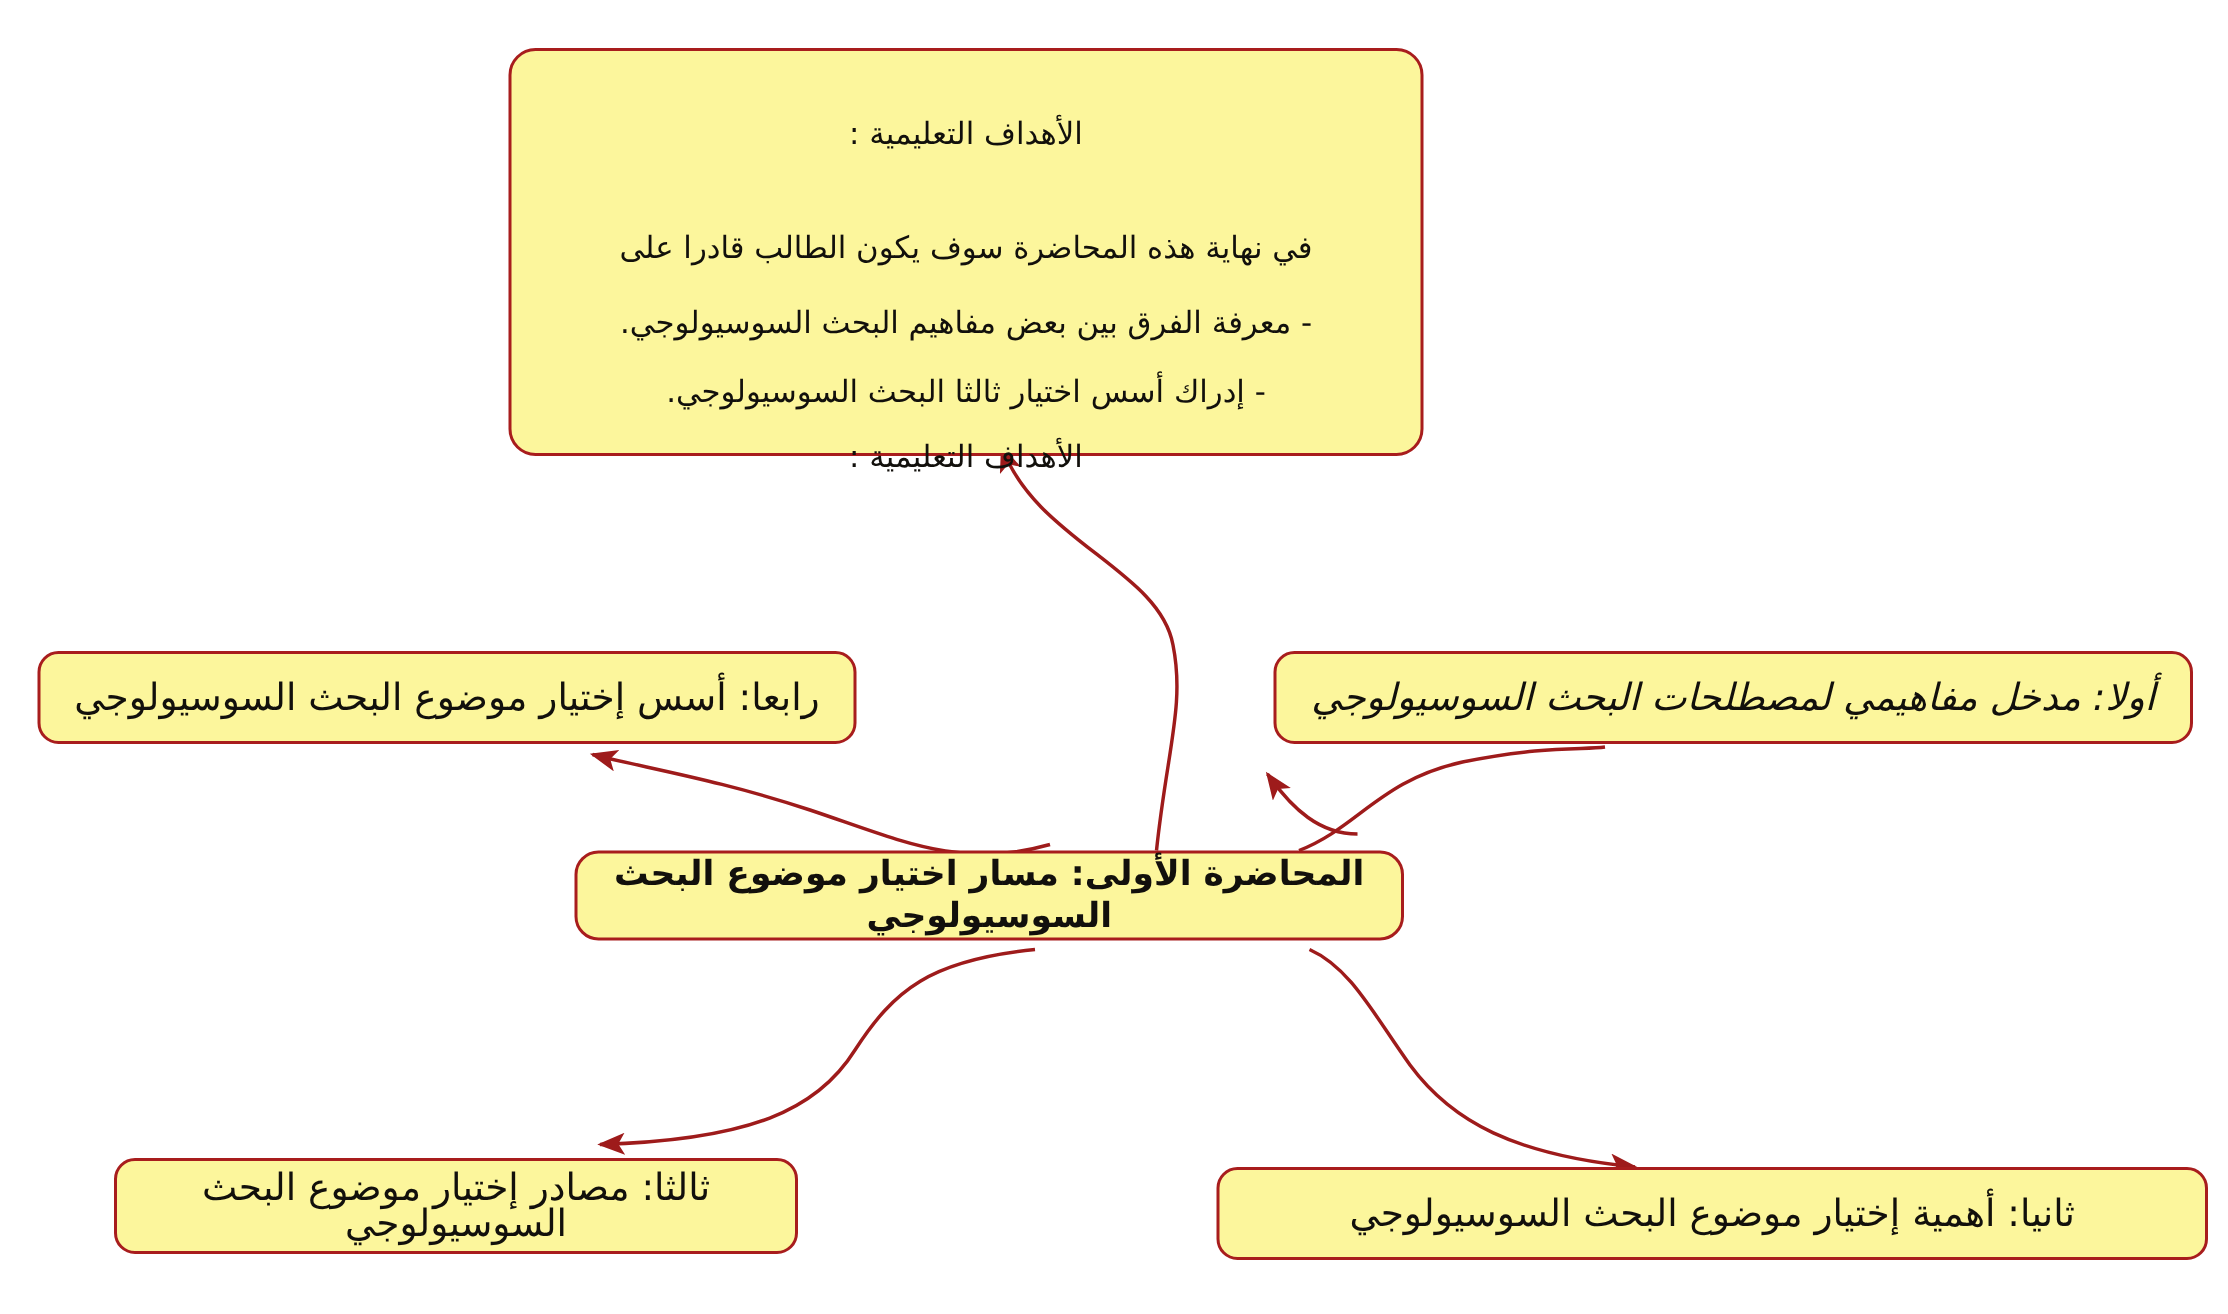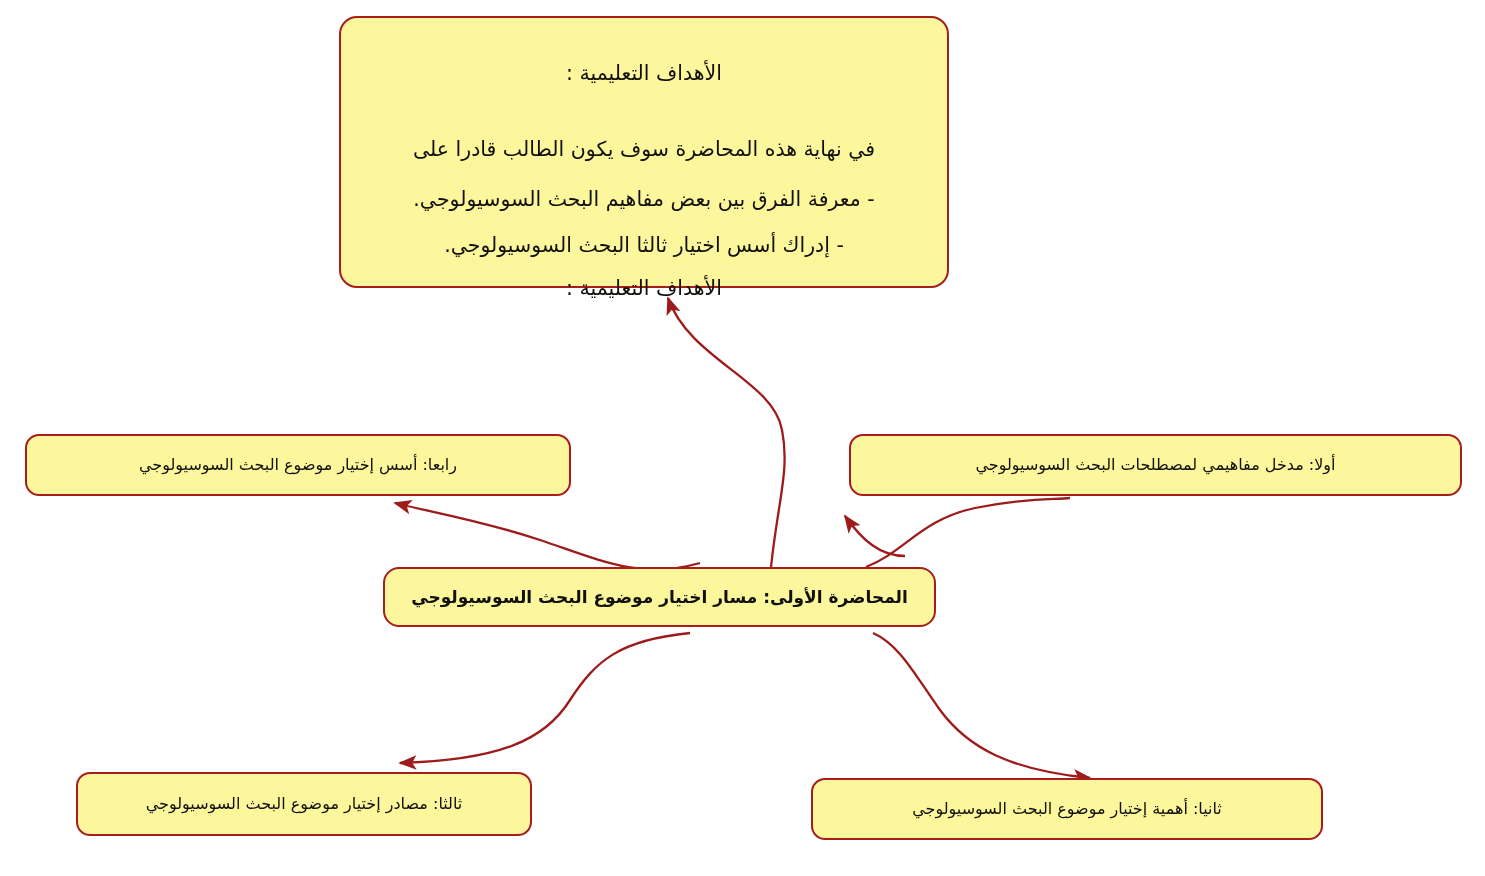--- a/index.html
+++ b/index.html
@@ -45,21 +45,21 @@
     padding: 4px 12px;
   }
   .node-text {
     width: 100%;
     white-space: pre-line;
   }
 
   
   #node-objectives {
     left: 339px;
-    top: 16px;
+    top: 32px;
     width: 610px;
     height: 272px;
     border-radius: 18px;
     align-items: flex-start;
     padding-top: 16px;
   }
   #node-objectives .node-text {
     font-size: 20.5px;
     line-height: 26px;
   }
@@ -90,52 +90,53 @@
 
   
   #node-center {
     left: 383px;
     top: 567px;
     width: 553px;
     height: 60px;
     border-radius: 16px;
   }
   #node-center .node-text {
-    font-size: 17px;
+    font-size: 23px;
     font-weight: bold;
     line-height: 28px;
   }
 
   
   #node-first {
     left: 849px;
     top: 434px;
     width: 613px;
     height: 62px;
+    font-style: italic;
   }
   #node-second {
     left: 811px;
     top: 778px;
-    width: 512px;
+    width: 661px;
     height: 62px;
   }
   #node-third {
     left: 76px;
     top: 772px;
     width: 456px;
     height: 64px;
   }
   #node-fourth {
     left: 25px;
     top: 434px;
     width: 546px;
     height: 62px;
   }
   .branch .node-text {
-    font-size: 16px;
+    font-size: 25px;
     line-height: 24px;
   }
 </style>
 </head>
 <body>
 
 <div id="canvas">
 
   <svg class="edges" viewBox="0 0 1485 876" width="1485" height="876" xmlns="http://www.w3.org/2000/svg">
     <defs>

